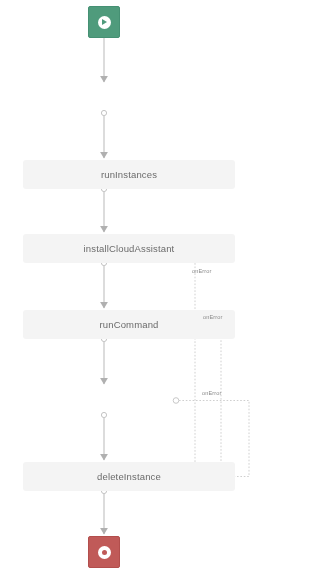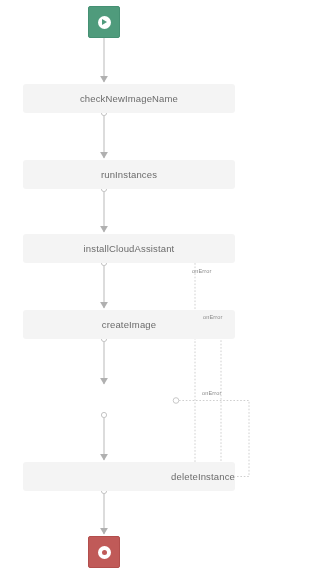--- a/index.html
+++ b/index.html
@@ -160,38 +160,35 @@
 </svg>
 
 <div class="node-layer">
 
   <div class="terminal-node start">
     <span class="terminal-glyph">
       <span class="play-tri"></span>
     </span>
   </div>
 
-  <div class="task-node" style="top:84px;">
-    <span class="task-label">checkNewImageName</span>
-  </div>
 
   <div class="task-node" style="top:234px;">
     <span class="task-label">installCloudAssistant</span>
   </div>
 
   <div class="task-node" style="top:160px;">
     <span class="task-label">runInstances</span>
   </div>
 
   <div class="task-node" style="top:310px;">
-    <span class="task-label">createImage</span>
-  </div>
-
-
-  <div class="task-node" style="top:462px;justify-content:flex-end;">
+    <span class="task-label">runCommand</span>
+  </div>
+
+
+  <div class="task-node" style="top:462px;">
     <span class="task-label">deleteInstance</span>
   </div>
 
   <div class="terminal-node end">
     <span class="terminal-glyph">
       <span class="stop-dot"></span>
     </span>
   </div>
 
   <div class="edge-label" style="left:192px; top:268px;">onError</div>

